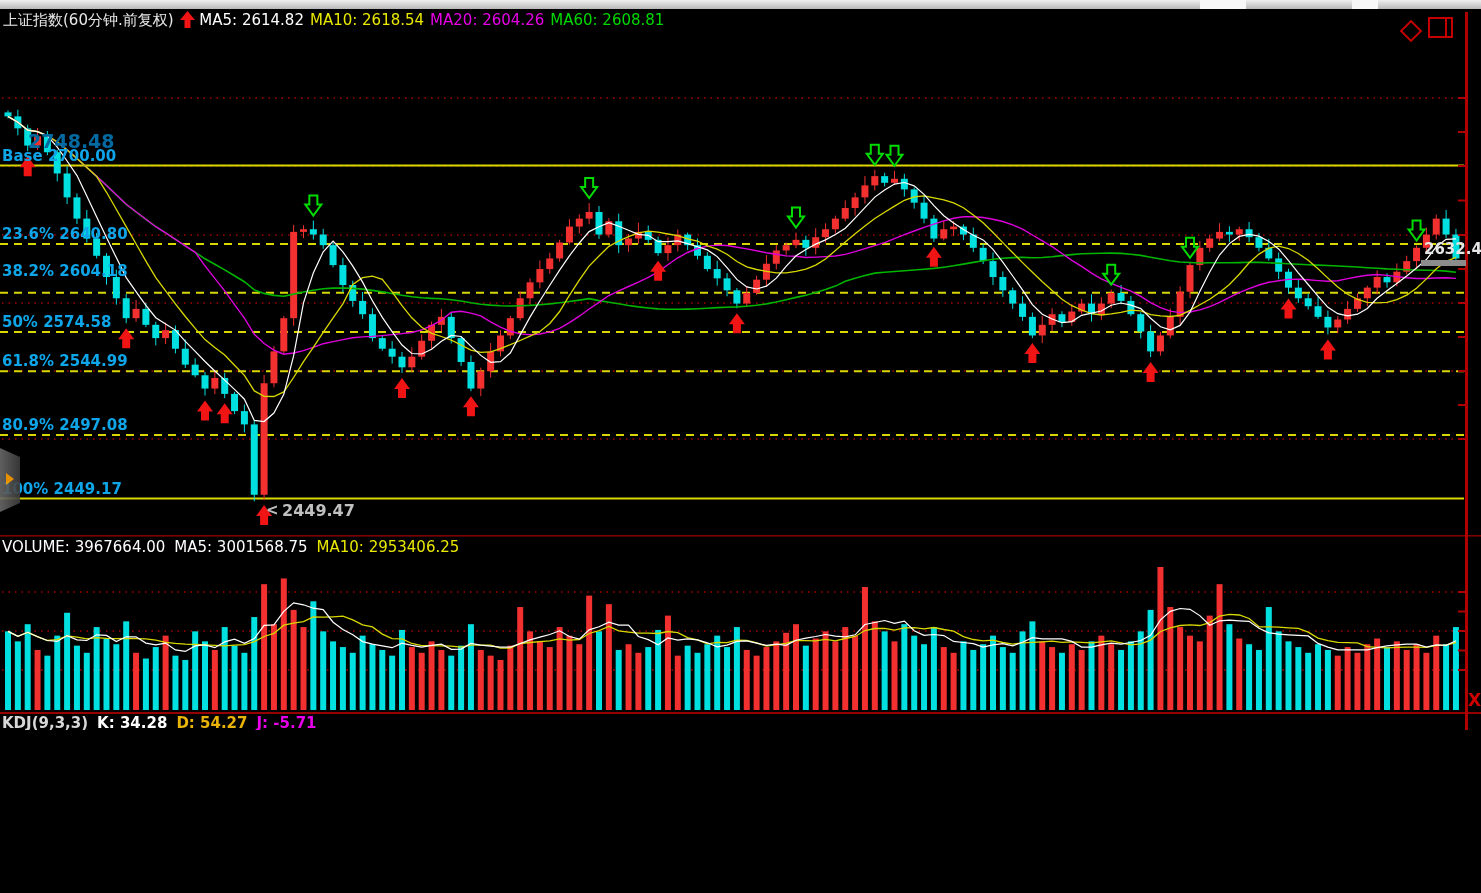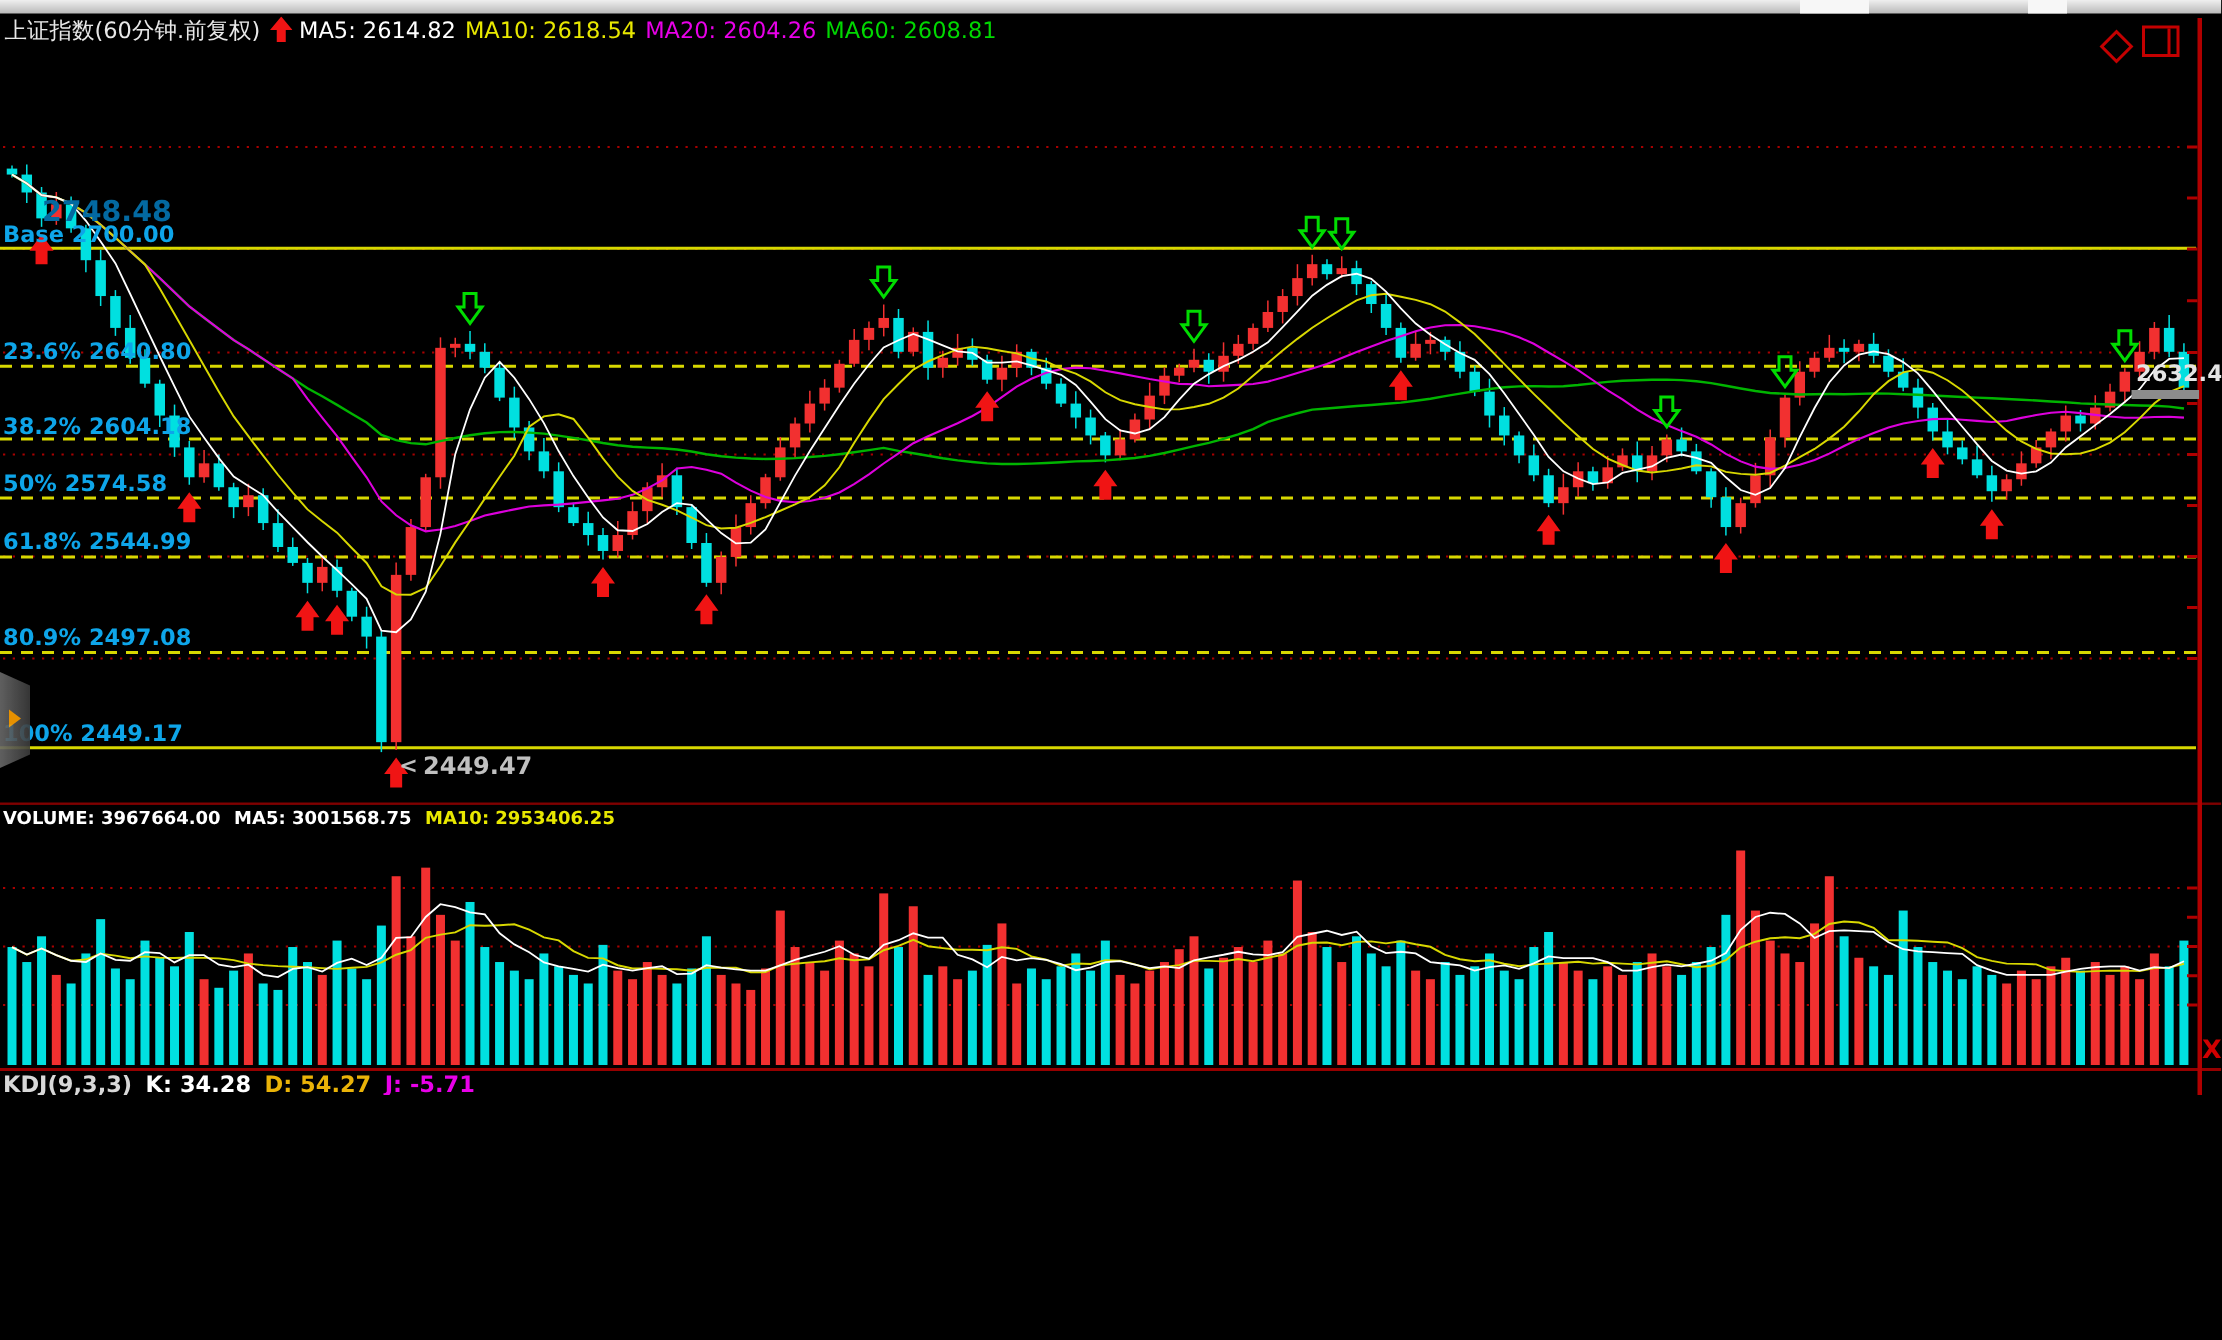--- a/index.html
+++ b/index.html
@@ -6,21 +6,21 @@
   #screen{position:relative;width:1481px;height:730px;background:#000;overflow:hidden;
           font-family:"DejaVu Sans","Liberation Sans",sans-serif;}
   #plot{position:absolute;left:0;top:0;}
   .topstrip{position:absolute;left:0;top:0;width:1481px;height:9px;
             background:linear-gradient(#efefef,#b9b9b9);}
   .stripseg{position:absolute;top:0;height:9px;background:#f7f7f7;}
   .lbl{position:absolute;white-space:nowrap;line-height:1.1;}
   #title-row{left:3px;top:11px;font-size:15px;color:#e8e8e8;}
   #title-row span{margin-right:6px;}
   .fiblbl{position:absolute;left:2px;font-size:15px;font-weight:bold;color:#0ea5e9;white-space:nowrap;}
-  #vol-header{left:2px;top:539px;font-size:12px;font-weight:bold;}
+  #vol-header{left:2px;top:539px;font-size:15px;font-weight:normal;}
   #kdj-header{left:2px;top:715px;font-size:15px;font-weight:bold;}
   #vol-header span,#kdj-header span{margin-right:9px;}
   .ann{position:absolute;white-space:nowrap;font-weight:bold;}
   #diamond-icon{position:absolute;left:1403px;top:23px;width:12px;height:12px;
                 border:2px solid #c40000;transform:rotate(45deg);background:transparent;}
   #win-icon{position:absolute;left:1428px;top:17px;width:21px;height:17px;border:2px solid #c40000;}
   #win-icon .split{position:absolute;right:4px;top:0;width:2px;height:100%;background:#c40000;}
   #left-tab{position:absolute;left:0;top:448px;width:20px;height:64px;background:linear-gradient(90deg,#6a6a6a,#3c3c3c);
             clip-path:polygon(0 0,100% 14%,100% 86%,0 100%);opacity:.9;}
   #left-tab .tri{position:absolute;left:6px;top:25px;width:0;height:0;
@@ -626,21 +626,21 @@
   </div>
 
   <div id="diamond-icon"></div>
   <div id="win-icon">
       <div class="split"></div>
     </div>
 
   <div id="fib-labels">
       <div class="fiblbl" style="top: 146.5px;">Base 2700.00</div>
       <div class="fiblbl" style="top: 225.1px;">23.6% 2640.80</div>
-      <div class="fiblbl" style="top: 275px;">38.2% 2604.18</div>
+      <div class="fiblbl" style="top: 262px;">38.2% 2604.18</div>
       <div class="fiblbl" style="top: 313.02px;">50% 2574.58</div>
       <div class="fiblbl" style="top: 352.307px;">61.8% 2544.99</div>
       <div class="fiblbl" style="top: 415.917px;">80.9% 2497.08</div>
       <div class="fiblbl" style="top: 479.527px;">100% 2449.17</div>
     </div>
   <div id="annotations">
       <div class="ann" style="left: 28px; top: 96px; color: #0369a1; font-size: 19px; margin-top: 34px;">2748.48</div>
       <div class="ann" style="left: 266px; top: 501px; color: rgb(192, 192, 192); font-size: 15px;">&lt;</div>
       <div class="ann" style="left: 282px; top: 501px; color: rgb(192, 192, 192); font-size: 16px;">2449.47</div>
       <div class="ann" style="left: 1424px; top: 240px; color: #e5e5e5; font-size: 15px;">2632.4</div>

